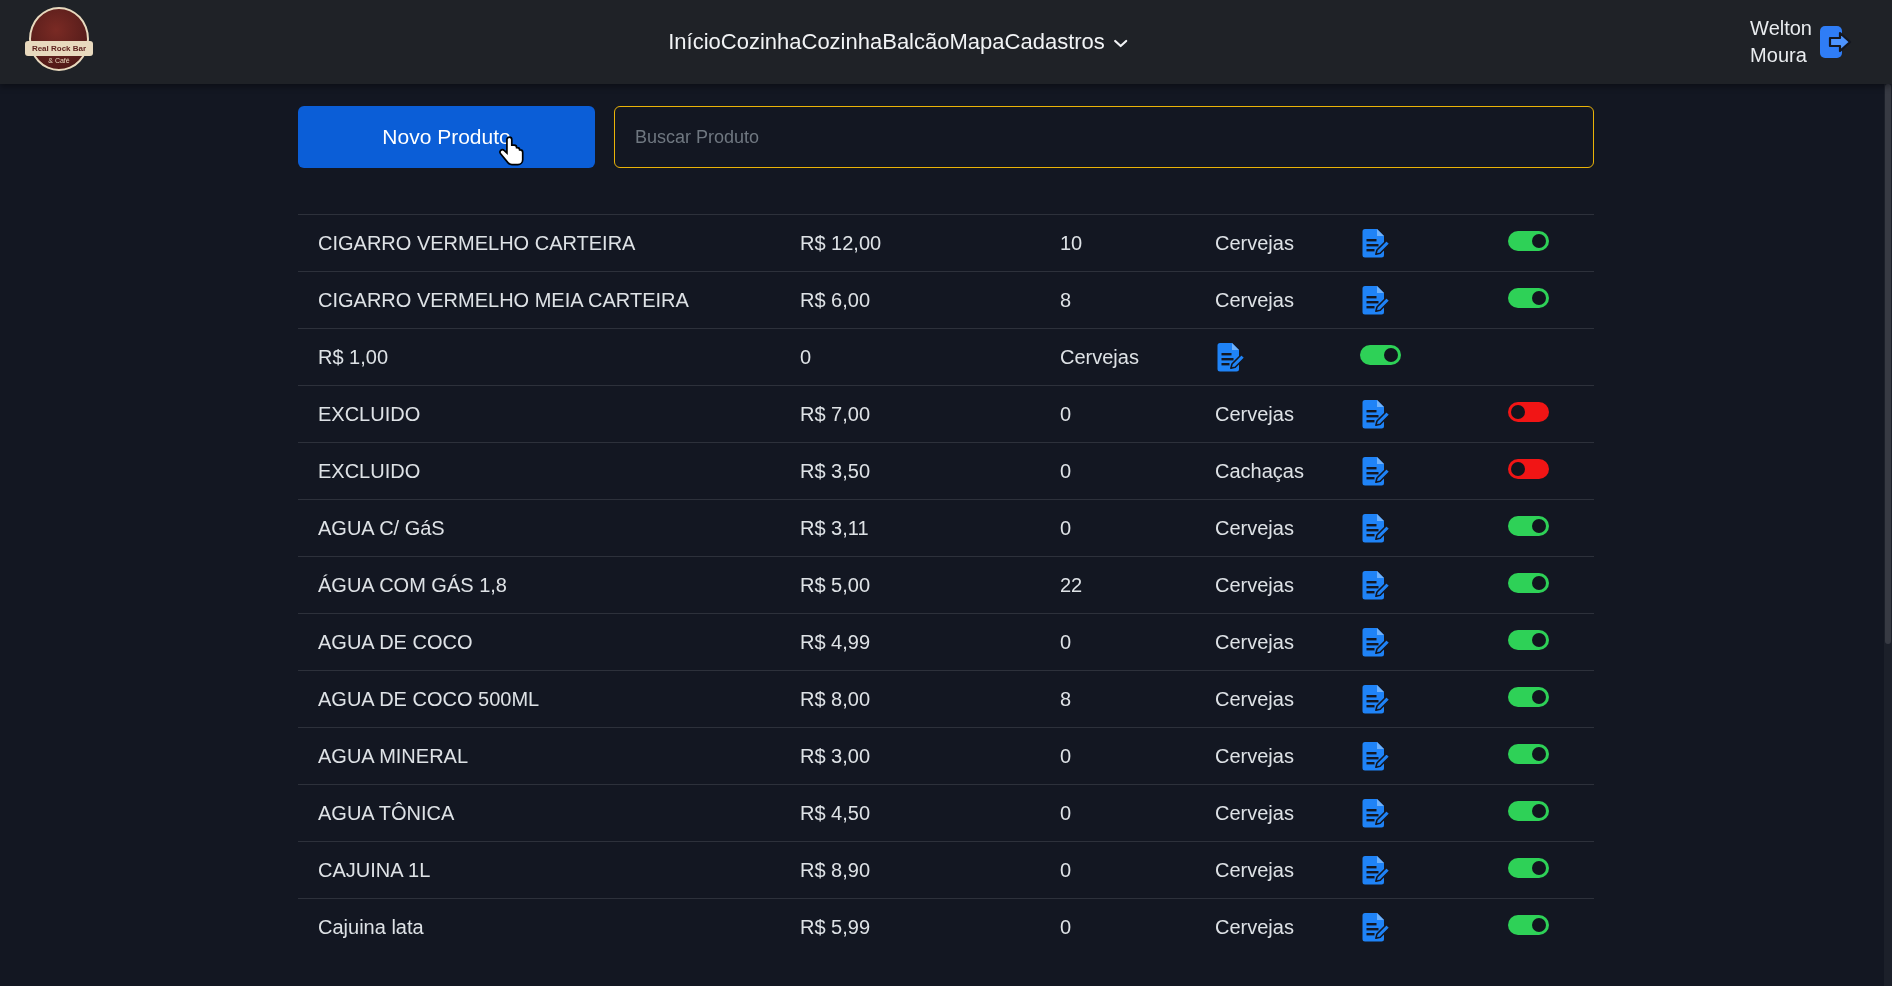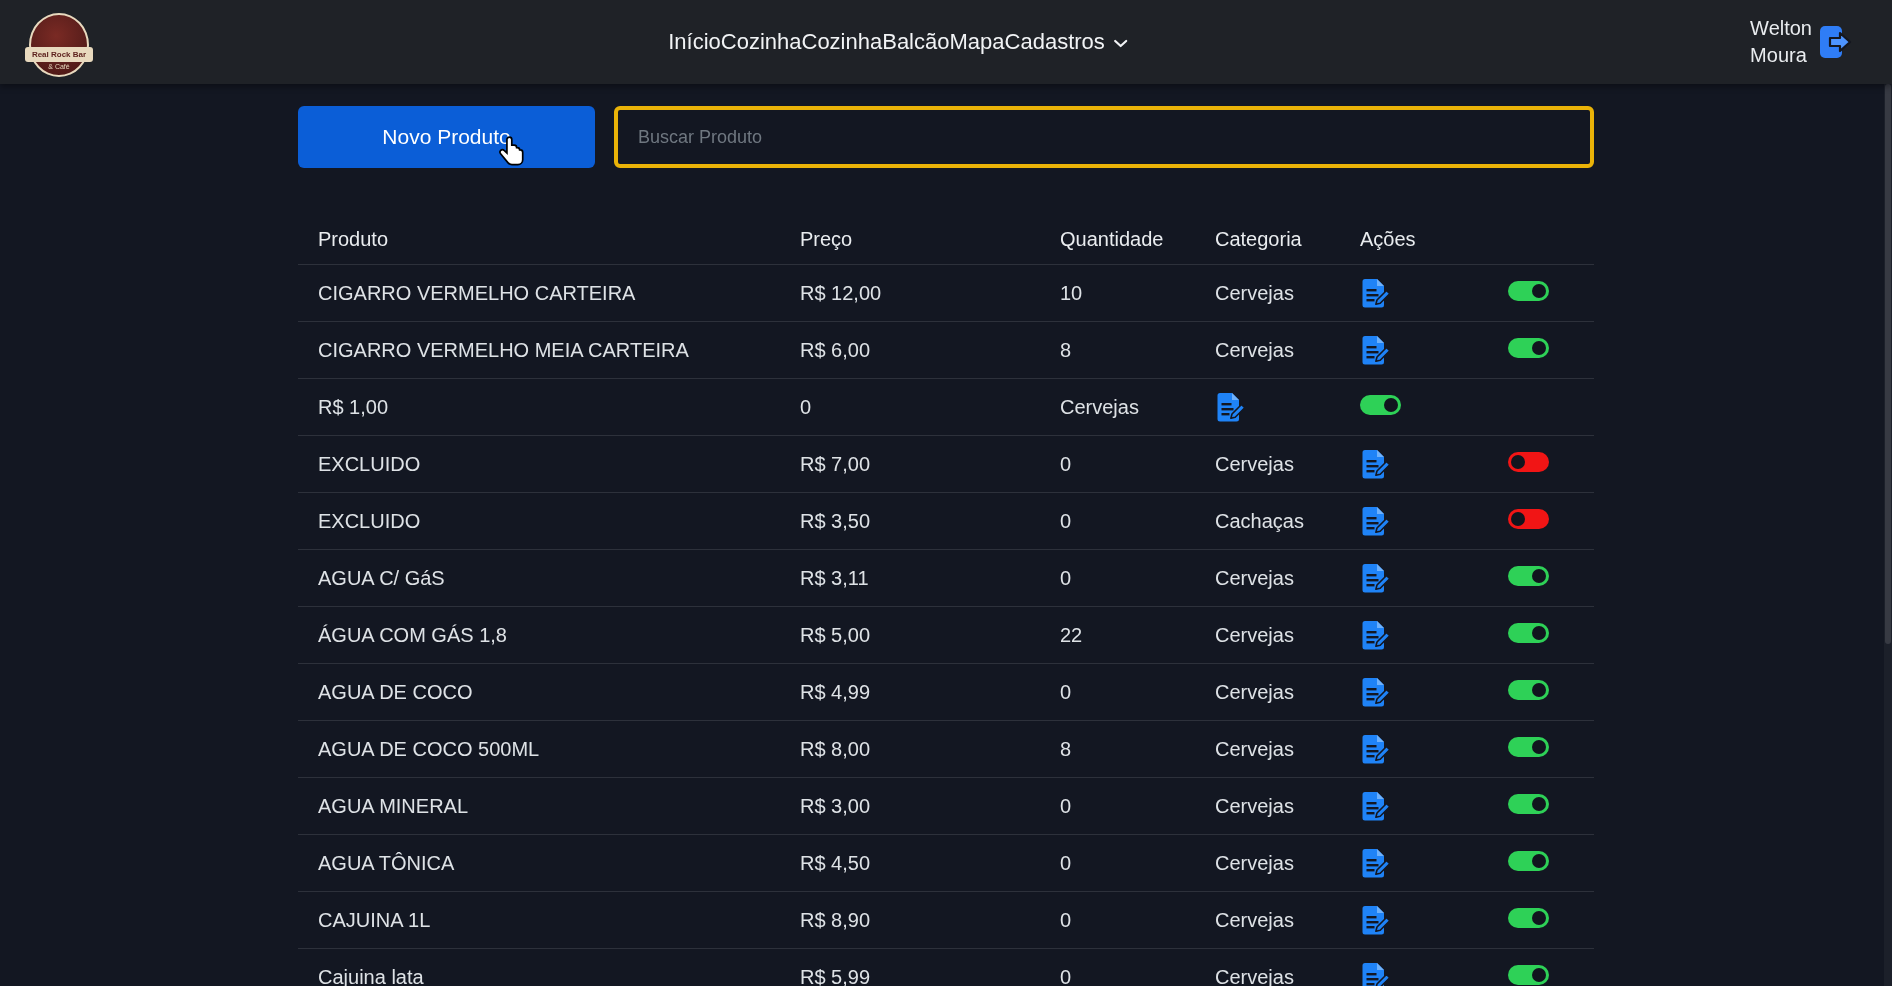--- a/index.html
+++ b/index.html
@@ -17,21 +17,21 @@
     height:84px;
     background:#1f2227;
     box-shadow:0 3px 6px rgba(0,0,0,.35);
     display:flex;
     align-items:center;
     z-index:5;
   }
   .logo {
     position:absolute; left:26px; top:7px;
     width:66px; height:70px;
-    display:flex; align-items:flex-end; justify-content:center;
+    display:flex; align-items:flex-start; justify-content:center;
     cursor:pointer;
   }
   .logo-circle {
     width:60px; height:64px; border-radius:50%;
     background:radial-gradient(circle at 45% 35%, #7a2a24 0%, #5c1f1c 55%, #471512 100%);
     border:2px solid #e8d9be;
     position:relative;
     overflow:visible;
   }
   .logo-band {
@@ -73,21 +73,21 @@
   .btn-primary {
     width:297px; height:62px;
     background:#0b5ed7; color:#ffffff;
     border:none; border-radius:6px;
     font-size:21px; font-family:inherit;
     cursor:pointer;
   }
   .search-input {
     flex:1; height:62px;
     background:transparent;
-    border:4px solid #eab308; border-radius:6px;
+    border:1px solid #eab308; border-radius:6px;
     padding:0 20px;
     font-size:18px; font-family:inherit;
     color:#dee2e6;
     outline:none;
   }
   .search-input::placeholder { color:#6f7780; }
 
   
   .table { margin-top:46px; }
   .trow {
@@ -186,28 +186,20 @@
 </header>
 
 <main class="content">
 
   <div class="controls">
     <button class="btn-primary">Novo Produto</button>
     <input class="search-input" type="text" placeholder="Buscar Produto" style="">
   </div>
 
   <div class="table">
-    <div class="trow thead">
-      <div class="cell">Produto</div>
-      <div class="cell">Preço</div>
-      <div class="cell">Quantidade</div>
-      <div class="cell">Categoria</div>
-      <div class="cell">Ações</div>
-      <div class="cell"></div>
-    </div>
     <div class="tbody">
         <div class="trow">
     <div class="cell c-produto">CIGARRO VERMELHO CARTEIRA</div>
     <div class="cell c-preco">R$ 12,00</div>
     <div class="cell c-quantidade">10</div>
     <div class="cell c-categoria">Cervejas</div>
     <div class="cell">
       <button class="edit-btn">
         <svg width="30" height="32" viewBox="0 0 30 32">
           <path d="M5 2 h12 l7 7 v19 a2.5 2.5 0 0 1 -2.5 2.5 h-16.5 a2.5 2.5 0 0 1 -2.5 -2.5 v-23.5 a2.5 2.5 0 0 1 2.5 -2.5 z" fill="#1f83f7"></path>

